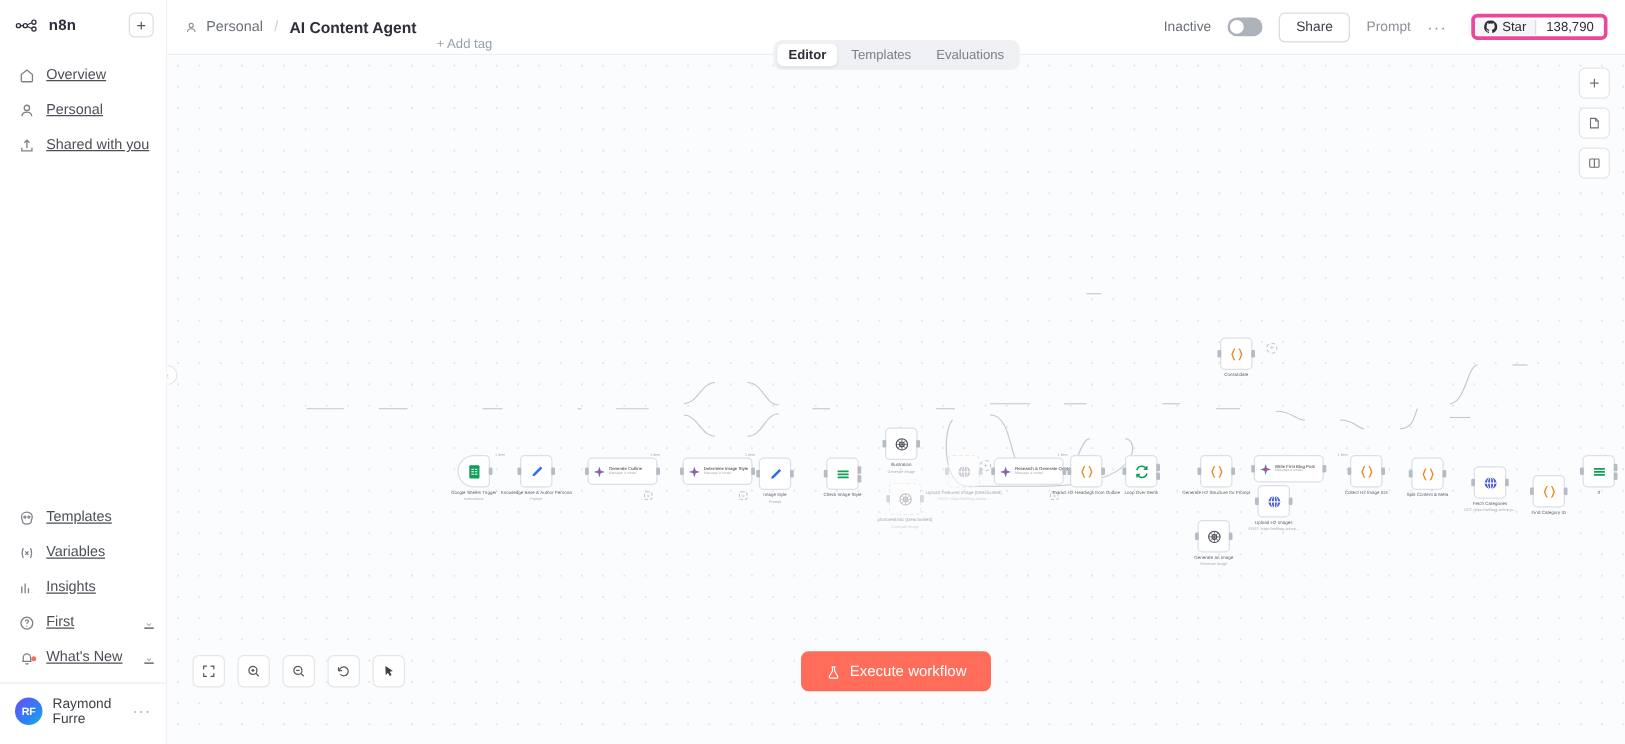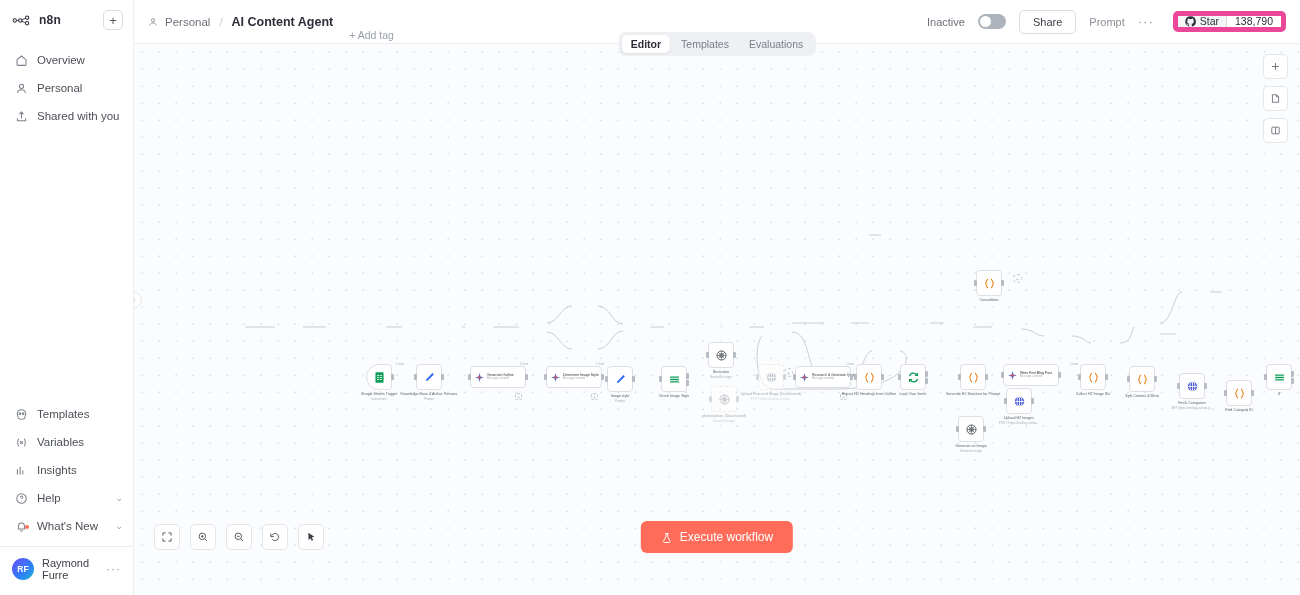--- a/index.html
+++ b/index.html
@@ -27,21 +27,21 @@
   .brand-name { font-size: 12px; font-weight: 700; color: #2d2e3a; letter-spacing: .2px;}
   .plus-btn {
     width: 20px; height: 20px; border: 1px solid #dcdfe6; border-radius: 5px;
     display: flex; align-items: center; justify-content: center;
     color: #55585f; font-size: 13px; line-height: 1; background: #fff; cursor: pointer;
   }
   .nav { margin-top: 6px; }
   .nav-item {
     display: flex; align-items: center; gap: 9px;
     padding: 7px 10px 7px 14px; cursor: pointer;
-    font-size: 11.5px; color: #4b4f57; position: relative;
+    font-size: 11.5px; color: #4b4f57; position: relative; text-decoration: underline;
   }
   .nav-ico { width: 14px; height: 14px; display:flex; align-items:center; justify-content:center; color:#7d818a; flex: 0 0 14px;}
   .nav-chev { margin-left: auto; color: #9aa0aa; font-size: 9px; }
   .spacer { flex: 1 1 auto; }
   .sb-bottom { padding-bottom: 4px; }
   .user-row {
     display: flex; align-items: center; gap: 8px;
     padding: 10px 8px 10px 12px; border-top: 1px solid #ebeef2;
     margin-top: 6px; cursor: pointer;
   }
@@ -90,21 +90,21 @@
     background: #fff; top: 2px; left: 2px;
   }
   .share-btn {
     border: 1px solid #d8dbe1; border-radius: 5px; background: #fff;
     font-size: 11px; color: #3b3f47; padding: 5px 13px; cursor: pointer;
     font-family: "Liberation Sans", sans-serif;
   }
   .saved-lbl { font-size: 11px; color: #8b9098; }
   .dots-btn { color: #8b9098; font-size: 13px; letter-spacing: 1px; cursor: pointer; }
   .gh {
-    display: flex; align-items: flex-end; border: 5px solid #ec4899;
+    display: flex; align-items: center; border: 3px solid #ec4899;
     border-radius: 5px; overflow: hidden; margin-left: 6px; height: 21px;
   }
   .gh-left {
     display: flex; align-items: center; gap: 4px; background: #f4f5f7;
     padding: 0 7px; font-size: 10.5px; color: #2d2e3a; cursor: pointer;
   }
   .gh-right {
     display: flex; align-items: center; background: #fff; padding: 0 8px;
     font-size: 10.5px; color: #2d2e3a; border-left: 1px solid #d8dbe1;
   }
@@ -272,21 +272,21 @@
         <span>Insights</span>
       </div>
       <div class="nav-item">
         <span class="nav-ico">
           <svg width="13" height="13" viewBox="0 0 16 16" fill="none" stroke="#7d818a" stroke-width="1.25">
             <circle cx="8" cy="8" r="5.8"></circle>
               <path d="M6.5 6.4c0-.9.7-1.5 1.5-1.5s1.5.6 1.5 1.5c0 1.1-1.5 1.1-1.5 2.3"></path>
               <circle cx="8" cy="11" r=".55" fill="#7d818a" stroke="none"></circle>
           </svg>
         </span>
-        <span>Help</span>
+        <span>First</span>
         <span class="nav-chev">⌄</span>
       </div>
       <div class="nav-item">
         <span class="nav-ico" style="position:relative;">
           <svg width="13" height="13" viewBox="0 0 16 16" fill="none" stroke="#7d818a" stroke-width="1.25">
             <path d="M4.4 11.2V7.4a3.6 3.6 0 0 1 7.2 0v3.8zM3.4 11.2h9.2M6.7 13a1.4 1.4 0 0 0 2.6 0"></path>
           </svg>
           <span class="dot-badge"></span>
         </span>
         <span>What's New</span>

